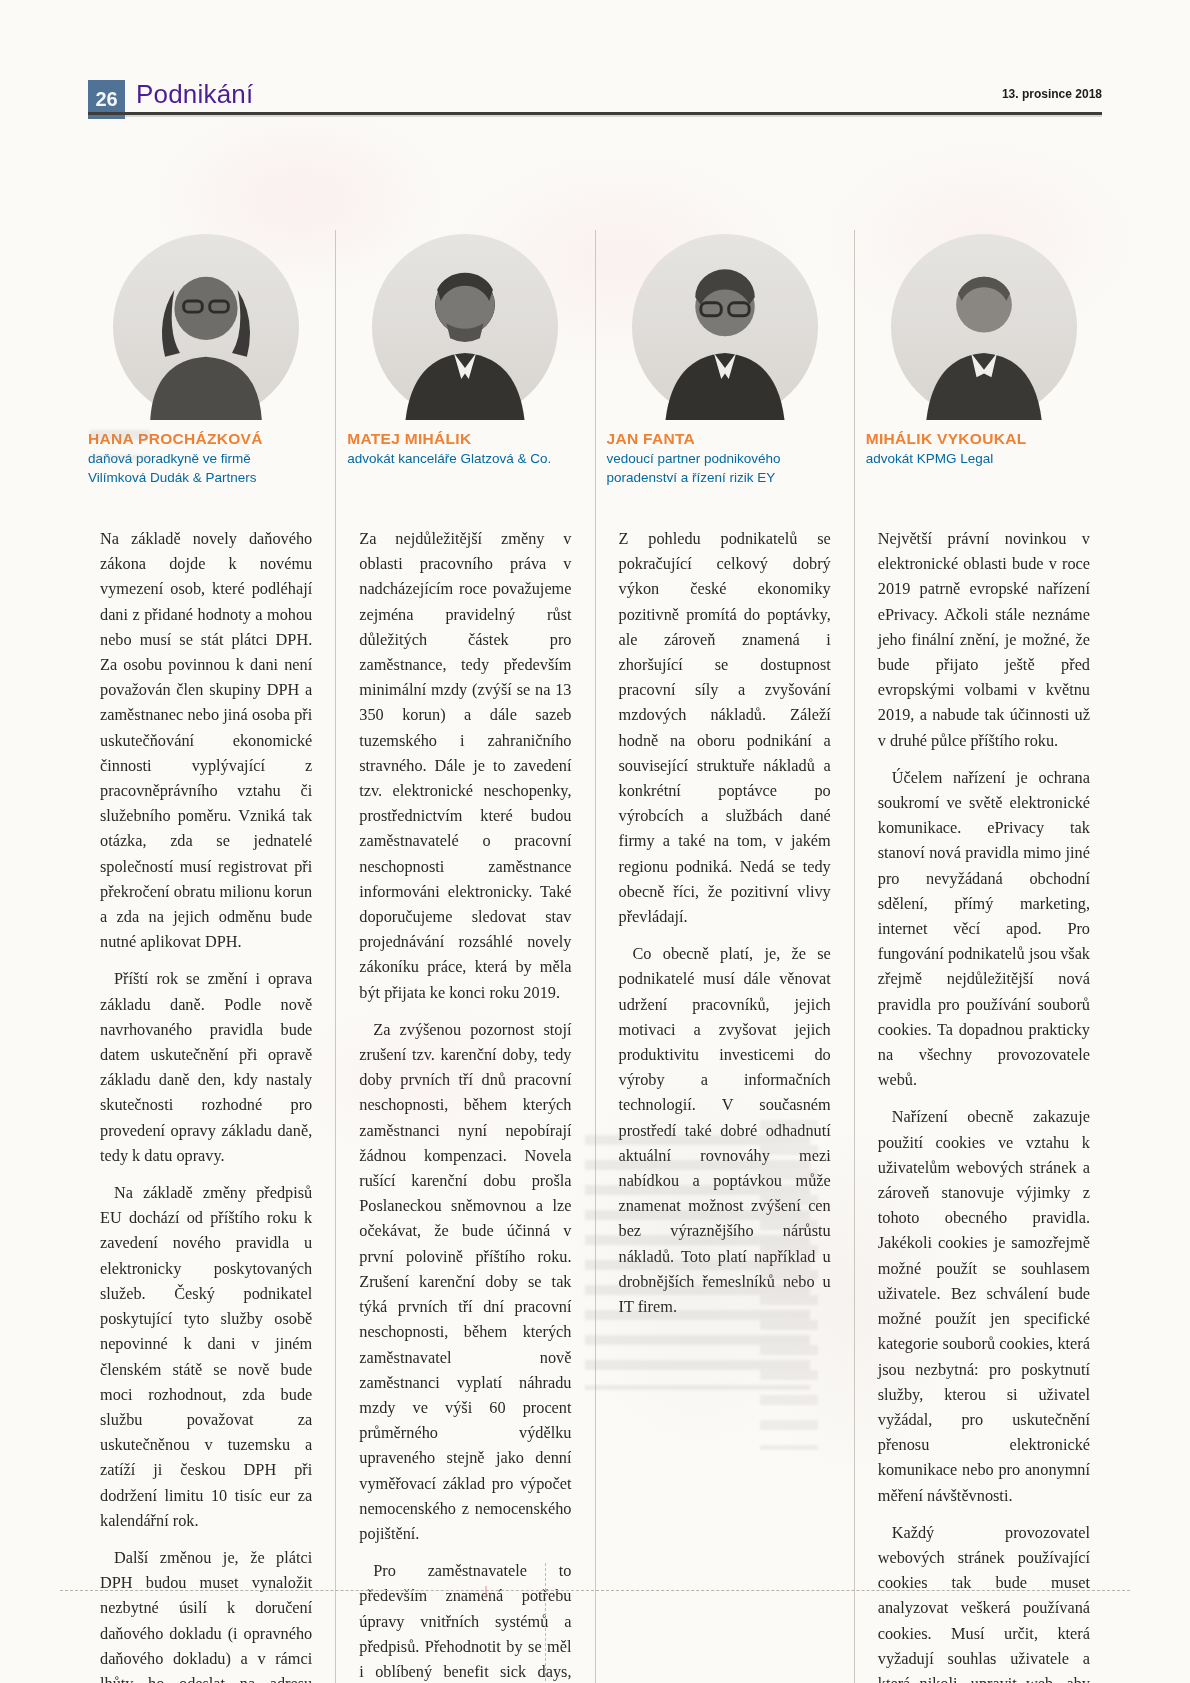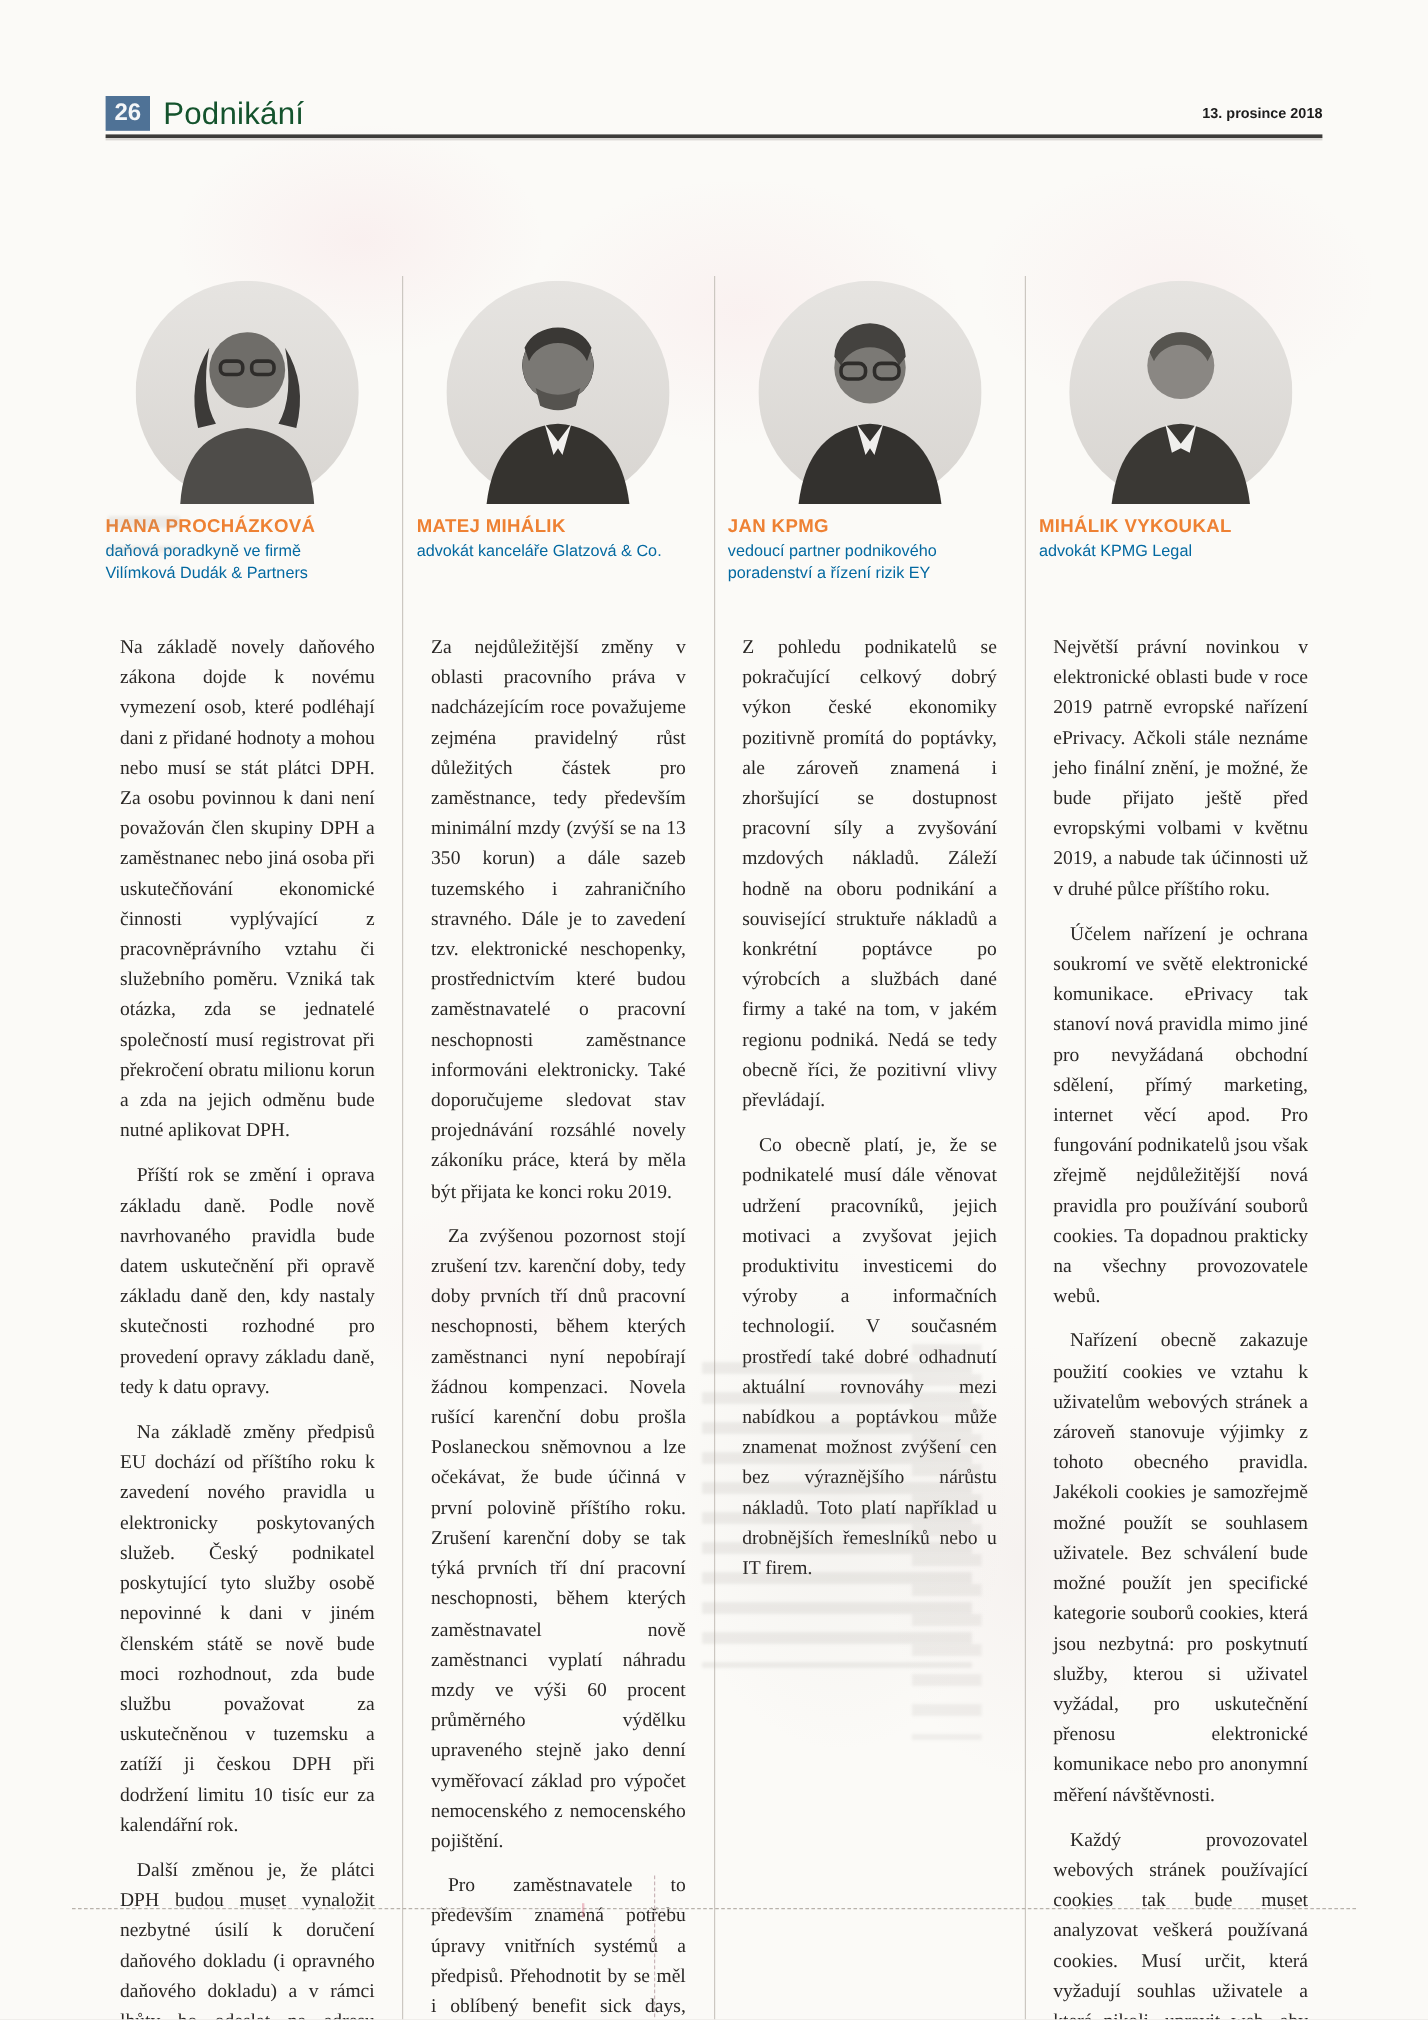--- a/index.html
+++ b/index.html
@@ -17,25 +17,25 @@
       radial-gradient(240px 150px at 980px 240px, rgba(236,150,170,.08), transparent 70%),
       radial-gradient(200px 300px at 700px 1250px, rgba(190,185,180,.12), transparent 70%),
       radial-gradient(160px 260px at 850px 1300px, rgba(200,170,175,.10), transparent 70%),
       radial-gradient(200px 120px at 420px 1080px, rgba(236,150,170,.07), transparent 70%);
   }
 
   
   .header{position:absolute;left:88px;right:88px;top:80px;height:30px;
     font-family:"Liberation Sans","DejaVu Sans",sans-serif;}
   .pagenum{
-    position:absolute;left:0;top:0;width:37px;height:29px;
+    position:absolute;left:0;top:0;width:37px;height:39px;
     background:#4f7296;color:#f4f6f8;font-size:20px;font-weight:bold;
     display:flex;align-items:center;justify-content:center;
   }
-  .section-title{position:absolute;left:48px;top:-1px;font-size:26px;color:#14532d;letter-spacing:.2px;}
+  .section-title{position:absolute;left:48px;top:-1px;font-size:26px;color:#4c1d95;letter-spacing:.2px;}
   .date{position:absolute;right:0;top:7px;font-size:12px;font-weight:bold;color:#1c1c1c;}
   .header-rule{position:absolute;left:88px;right:88px;top:112px;height:3px;background:#3d3c3a;box-shadow:0 2px 0 rgba(120,115,110,.25);}
 
   
   .columns{position:absolute;left:88px;right:88px;top:230px;display:flex;}
   .col{flex:1 1 0;min-width:0;}
   .col + .col{border-left:1px solid #ccc7c1;margin-left:11px;padding-left:11px;}
   .col-head{height:280px;text-align:left;}
   .portrait{width:186px;height:186px;margin:4px auto 10px auto;display:block;}
   .author{
@@ -128,21 +128,21 @@
       <div class="col-head">
         <svg class="portrait" viewBox="0 0 100 100">
           <circle cx="50" cy="50" r="50" fill="url(#g1)"></circle>
           <circle cx="50" cy="39" r="16" fill="#7b7975"></circle>
           <path d="M34 34 a16 15 0 0 1 32 0 l-3 4 a14 13 0 0 0 -26 0 Z" fill="#44423f"></path>
           <rect x="37" y="37" width="11" height="7" rx="3" fill="none" stroke="#2e2c2a" stroke-width="1.6"></rect>
           <rect x="52" y="37" width="11" height="7" rx="3" fill="none" stroke="#2e2c2a" stroke-width="1.6"></rect>
           <path d="M18 100 Q22 66 50 64 Q78 66 82 100 Z" fill="#33312e"></path>
           <path d="M44 64 l6 8 l6 -8 l-4 14 l-2 -3 l-2 3 Z" fill="#efeeec"></path>
         </svg>
-        <div class="author">JAN KPMG</div>
+        <div class="author">JAN FANTA</div>
         <div class="role">vedoucí partner podnikového</div>
         <div class="role">poradenství a řízení rizik EY</div>
       </div>
       <div class="col-body">
         <p>Z pohledu podnikatelů se pokračující celkový dobrý výkon české ekonomiky pozitivně promítá do poptávky, ale zároveň znamená i zhoršující se dostupnost pracovní síly a zvyšování mzdových nákladů. Záleží hodně na oboru podnikání a související struktuře nákladů a konkrétní poptávce po výrobcích a službách dané firmy a také na tom, v jakém regionu podniká. Nedá se tedy obecně říci, že pozitivní vlivy převládají.</p>
         <p>Co obecně platí, je, že se podnikatelé musí dále věnovat udržení pracovníků, jejich motivaci a zvyšovat jejich produktivitu investicemi do výroby a informačních technologií. V současném prostředí také dobré odhadnutí aktuální rovnováhy mezi nabídkou a poptávkou může znamenat možnost zvýšení cen bez výraznějšího nárůstu nákladů. Toto platí například u drobnějších řemeslníků nebo u IT firem.</p>
       </div>
     </div>
 
     <div class="col">

